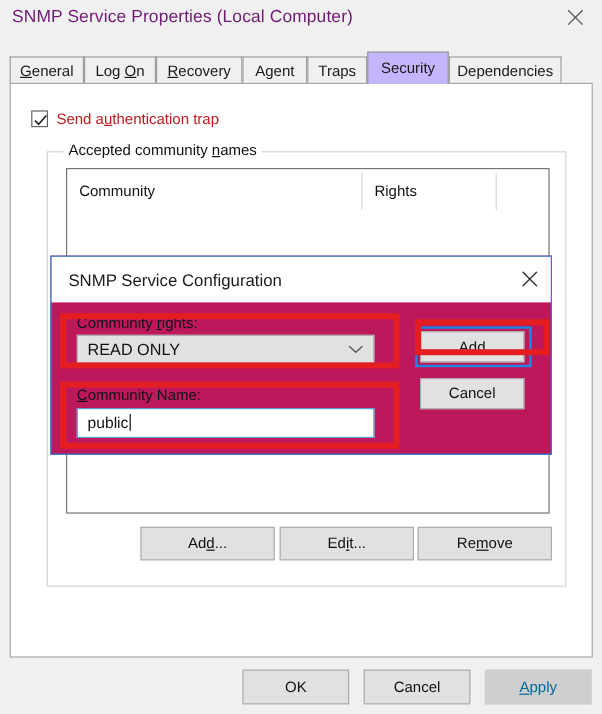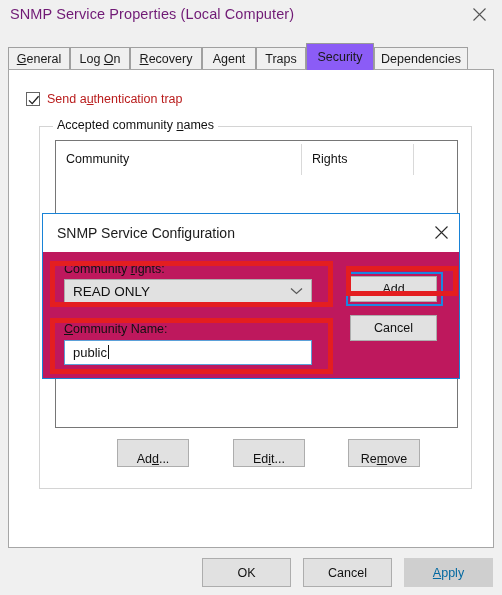--- a/index.html
+++ b/index.html
@@ -43,21 +43,21 @@
     background: #f0f0f0;
     border: 1px solid #a0a0a0;
     border-bottom: none;
     font-size: 12.5px; color: #1a1a1a;
     display: flex; align-items: center; justify-content: center;
     white-space: nowrap;
     cursor: default;
   }
   .tab.active {
     height: 27px;
-    background: #8b5cf6;
+    background: #c4b5fd;
     border-color: #9a9a9a;
     z-index: 4;
     font-weight: 400;
   }
   .tab .ul { text-decoration: underline; }
 
   
   .tabpanel {
     position: absolute; left: 8px; top: 69px;
     width: 486px; height: 479px;
@@ -130,21 +130,21 @@
     background: #e1e1e1;
     border: 1px solid #adadad;
     font-size: 12.5px; color: #111111;
     display: flex; align-items: center; justify-content: center;
     white-space: nowrap;
     cursor: default;
     font-family: "Liberation Sans", sans-serif;
   }
   .grp-btns .btn {
     position: absolute; top: 0;
-    height: 28px; width: 72px; align-items: flex-end;
+    height: 28px; width: 112px;
   }
 
   
   .bottom-btns {
     position: absolute; left: 0; top: 558px; width: 502px; height: 30px;
   }
   .bottom-btns .btn {
     position: absolute; top: 0;
     width: 89px; height: 29px;
   }

